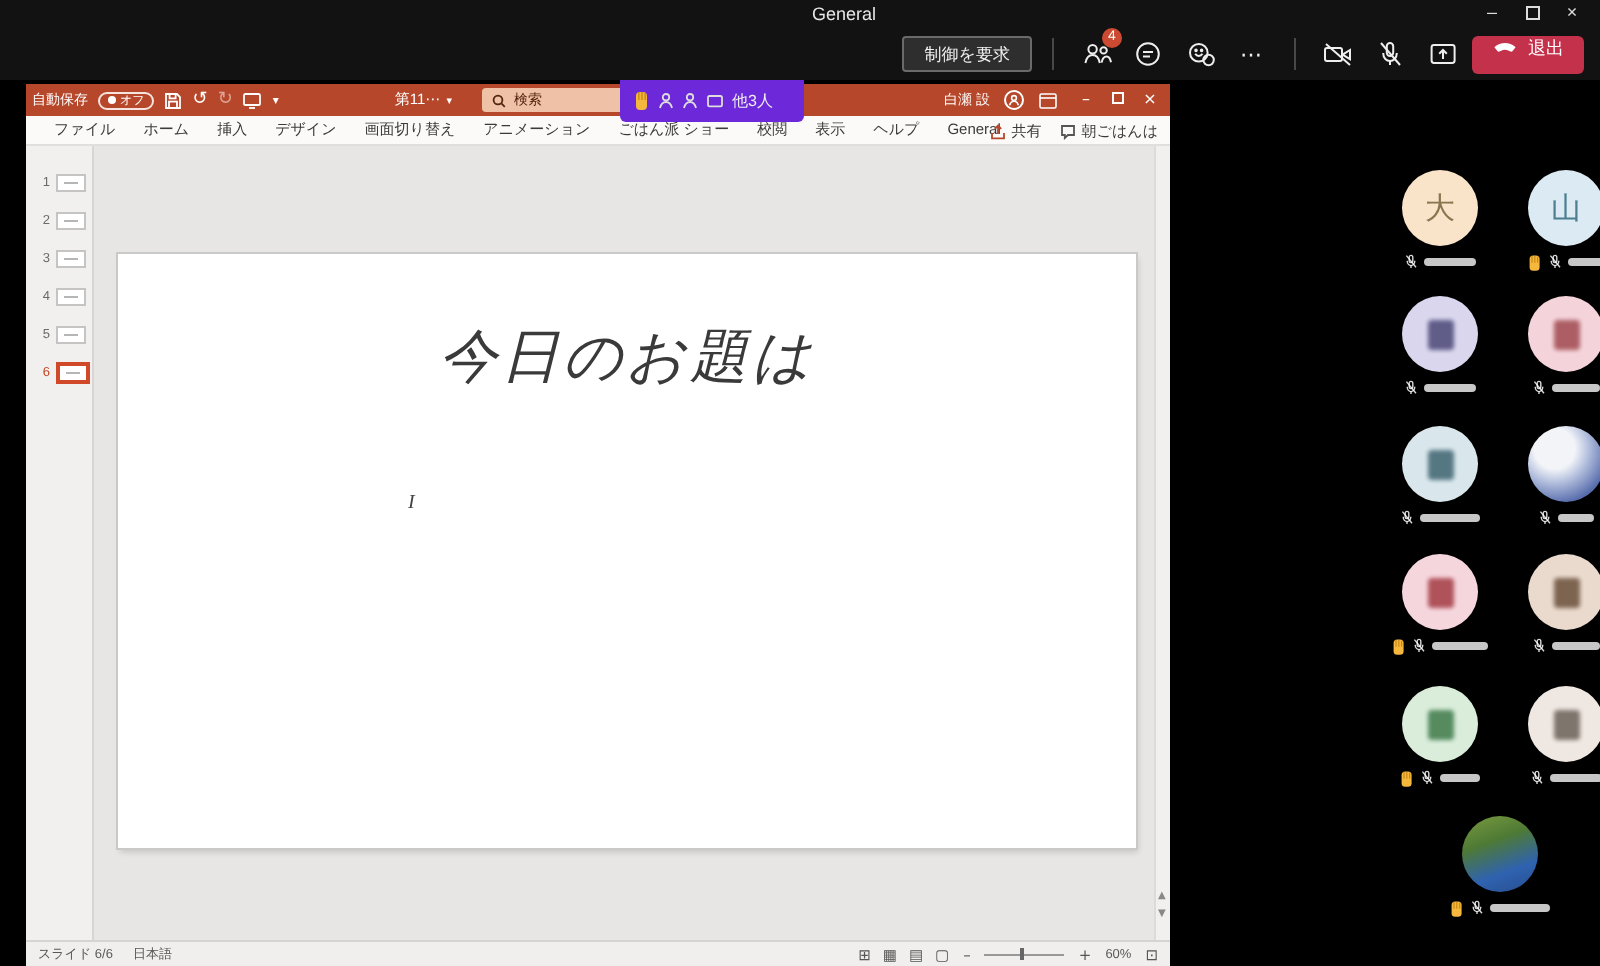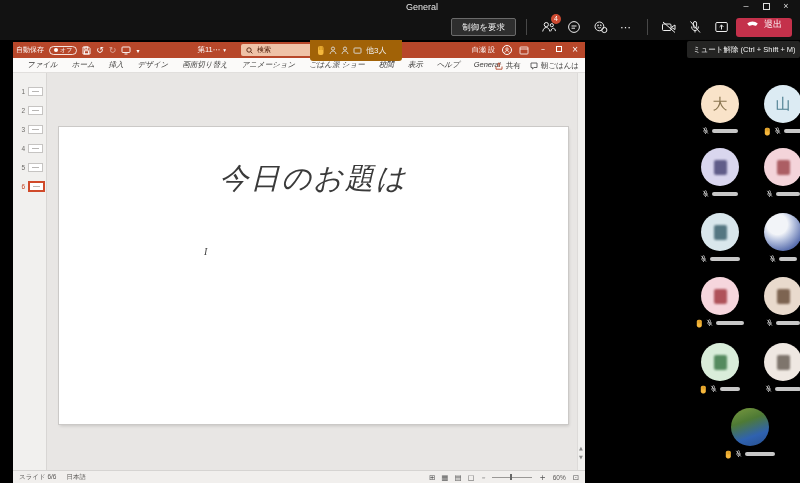--- a/index.html
+++ b/index.html
@@ -21,21 +21,21 @@
   .t-sep { width:1px; height:16px; background:#484848; margin:0 6px; }
   .t-icon { position:relative; width:22px; height:20px; display:flex; align-items:center; justify-content:center; }
   .t-icon svg { display:block; }
   .t-badge { position:absolute; top:-3px; right:-2px; min-width:10px; height:10px; border-radius:5px;
              background:#cc4a31; color:#fff; font-size:7px; line-height:10px; text-align:center; padding:0 2px; }
   .t-more { color:#eee; font-size:11px; letter-spacing:1px; }
   .t-leave { display:flex; align-items:flex-start; gap:5px; height:19px; padding:0 10px; border-radius:3px;
              background:#c4314b; color:#fff; font-size:9px; }
 
   
-  .overlay-pill { position:absolute; left:310px; top:40px; width:92px; height:21px; background:#a16207;
+  .overlay-pill { position:absolute; left:310px; top:40px; width:92px; height:21px; background:#6d28d9;
                   border-radius:0 0 3px 3px; display:flex; align-items:center; gap:4px; padding:0 7px; z-index:40; }
   .overlay-pill .txt { color:#eee; font-size:8px; white-space:nowrap; }
 
   
   .tooltip { position:absolute; left:687px; top:41px; width:113px; height:17px; background:#242423;
              border-radius:2px; color:#f3f3f3; font-size:7.5px; line-height:17px; padding:0 6px;
              white-space:nowrap; overflow:hidden; z-index:40; box-shadow:0 1px 3px rgba(0,0,0,.6); }
 
   
   .ppt { position:absolute; left:13px; top:42px; width:572px; height:441px; background:#fff; z-index:10; }
@@ -53,21 +53,21 @@
   .ppt-tb-right { position:absolute; right:3px; top:0; height:16px; display:flex; align-items:center; gap:7px; }
   .ppt-user { font-size:7px; }
   .ppt-avatar { width:10px; height:10px; border:1px solid #fff; border-radius:50%; display:flex;
                 align-items:center; justify-content:center; }
   .ppt-winctl { display:flex; gap:2px; }
   .ppt-winctl span { width:14px; text-align:center; font-size:8px; line-height:14px; font-family:"DejaVu Sans",sans-serif; }
   .ppt-restore i { display:inline-block; width:6px; height:6px; border:1px solid #fff; }
 
   .ppt-tabs { position:relative; height:15px; background:#fbfaf9; border-bottom:1px solid #e1dfdd;
               display:flex; align-items:center; padding-left:7px; }
-  .ppt-tabs ul { list-style:none; display:flex;font-style:italic; }
+  .ppt-tabs ul { list-style:none; display:flex; }
   .ppt-tabs li { font-size:7.5px; color:#3b3a39; padding:0 7px; white-space:nowrap; }
   .tabs-right { position:absolute; right:6px; top:0; height:15px; display:flex; align-items:center; gap:9px; }
   .tabs-right .itm { display:flex; align-items:center; gap:3px; font-size:7.5px; color:#3b3a39; }
 
   .ppt-body { position:relative; height:397px; background:#e8e6e4; display:flex; }
   .thumbs { width:34px; background:#f1f0ee; border-right:1px solid #d8d6d4; padding-top:9px; }
   .thumb-row { display:flex; align-items:center; gap:3px; height:19px; padding-left:5px; }
   .thumb-num { width:7px; font-size:6.5px; color:#6d6b68; text-align:right; }
   .thumb-box { width:15px; height:9px; background:#fff; border:1px solid #c6c4c2; display:flex;
                align-items:center; justify-content:center; }
@@ -192,21 +192,20 @@
     <svg width="8" height="9" viewBox="0 0 8 9" fill="none" stroke="#ddd" stroke-width=".9">
       <circle cx="4" cy="2.6" r="1.6"></circle>
         <path d="M1 8c.5-2 1.7-3 3-3s2.5 1 3 3"></path>
     </svg>
     <svg width="9" height="8" viewBox="0 0 9 8" fill="none" stroke="#ddd" stroke-width=".9">
       <rect x="1" y="1" width="7" height="5.2" rx=".8"></rect>
     </svg>
     <span class="txt">他3人</span>
   </div>
 
-  <div class="tooltip">ミュート解除 (Ctrl + Shift + M)</div>
 
   <div class="ppt">
     <div class="ppt-titlebar">
       <div class="qat">
         <span>自動保存</span>
         <span class="autosave-pill">
             <i></i>
             <span>オフ</span>
           </span>
         <svg width="9" height="9" viewBox="0 0 9 9" fill="none" stroke="#fff" stroke-width=".9">

